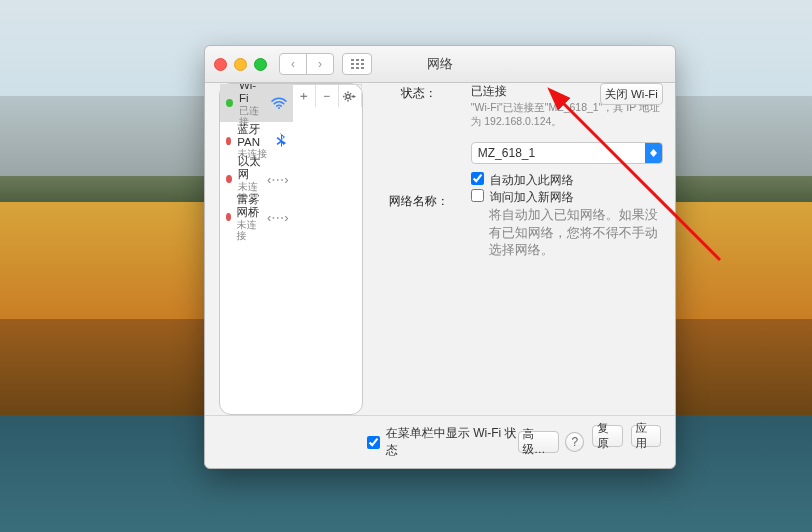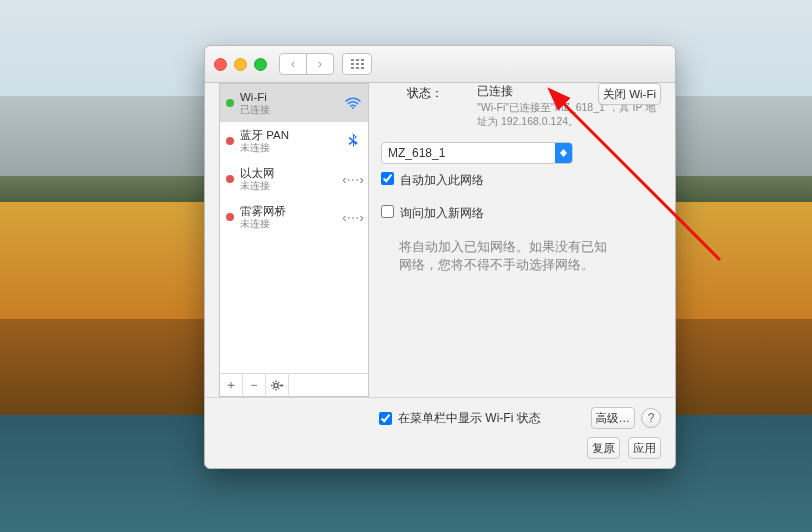--- a/index.html
+++ b/index.html
@@ -57,22 +57,22 @@
   .popup .end{
     width:17px;height:100%;background:#1e88ff;border-radius:0 3px 3px 0;
     display:flex;flex-direction:column;align-items:center;justify-content:center;color:#fff;
   }
   .popup .end svg{width:7px;height:4px;fill:#fff}
   .locpopup{width:180px}
   
   .body{flex:1;display:flex;padding:0 14px 0 14px;gap:12px;min-height:0}
   
   .side{
-    width:148px;border:1px solid #c9c9c9;border-radius:0;background:#fff;
-    display:flex;flex-direction:column;
+    width:148px;border:1px solid #c9c9c9;border-radius:12px;background:#fff;
+    display:flex;flex-direction:row;
   }
   .svclist{flex:1;overflow:hidden}
   .svc{
     display:flex;align-items:center;gap:6px;padding:4px 6px;height:30px;
   }
   .svc.sel{background:#dcdcdc}
   .statusdot{width:8px;height:8px;border-radius:50%}
   .green{background:#3bbf3b}
   .red{background:#e25555}
   .svc .lbls{display:flex;flex-direction:column;line-height:1.1}
@@ -89,28 +89,28 @@
   .drow .k{width:88px;text-align:center;padding-right:8px;color:#222;padding-top:2px}
   .drow .v{flex:1}
   .statusline{font-size:12px}
   .subinfo{font-size:10.5px;color:#888;margin-top:1px;line-height:1.3;max-width:210px}
   .btn{
     height:20px;border:1px solid #c7c7c7;border-radius:4px;background:linear-gradient(#fff,#f0f0f0);
     padding:0 4px;font-size:11.5px;display:inline-flex;align-items:center;color:#333;
   }
   .btn.turnoff{position:absolute;right:0;top:0}
   .netpopup{width:190px}
-  .chkrow{display:flex;align-items:flex-start;gap:6px;margin:16px 0}
+  .chkrow{display:flex;align-items:flex-start;gap:6px;margin:0 0}
   .chkrow input{margin:0}
   .chkrow.sub{margin-left:0}
   .hint{font-size:13px;color:#888;margin-left:18px;line-height:1.35;max-width:220px}
   
   .winfoot{
     border-top:1px solid #d6d6d6;background:#f2f2f2;
-    padding:9px 14px;display:flex;flex-direction:column;gap:8px;border-radius:0 0 6px 6px;
+    padding:9px 14px;display:flex;flex-direction:row;gap:8px;border-radius:0 0 6px 6px;
   }
   .footrow1{display:flex;align-items:center}
   .footrow1 .spacer{flex:1}
   .helpbtn{
     width:18px;height:18px;border:1px solid #bcbcbc;border-radius:50%;
     background:linear-gradient(#fff,#eee);display:flex;align-items:center;justify-content:center;
     font-size:12px;color:#666;margin-left:6px;
   }
   .footrow2{display:flex;justify-content:flex-end;gap:8px}
   
@@ -141,20 +141,21 @@
               <rect x="10" width="3" height="2"></rect>
               <rect y="4" width="3" height="2"></rect>
               <rect x="5" y="4" width="3" height="2"></rect>
               <rect x="10" y="4" width="3" height="2"></rect>
               <rect y="8" width="3" height="2"></rect>
               <rect x="5" y="8" width="3" height="2"></rect>
               <rect x="10" y="8" width="3" height="2"></rect>
             </g>
           </svg>
       </div>
+      <div class="wintitle">网络</div>
     </div>
 
 
     <div class="body">
       <div class="side">
         <div class="svclist">
           <div class="svc sel">
             <span class="statusdot green"></span>
             <span class="lbls">
               <span class="nm">Wi-Fi</span>
@@ -227,20 +228,21 @@
 
         <div class="drow">
           <div class="k">状态：</div>
           <div class="v">
             <div class="statusline">已连接</div>
             <div class="subinfo">"Wi-Fi"已连接至"MZ_618_1"，其 IP 地址为 192.168.0.124。</div>
           </div>
         </div>
 
         <div class="drow" style="margin-top:14px;align-items:center">
+          <div class="k">网络名称：</div>
           <div class="v">
             <div class="popup netpopup">
               <span class="txt">MZ_618_1</span>
               <span class="end">
                 <svg viewBox="0 0 7 4">
                     <path d="M3.5 0L7 4H0z"></path>
                   </svg>
                 <svg viewBox="0 0 7 4">
                     <path d="M3.5 4L0 0h7z"></path>
                   </svg>

